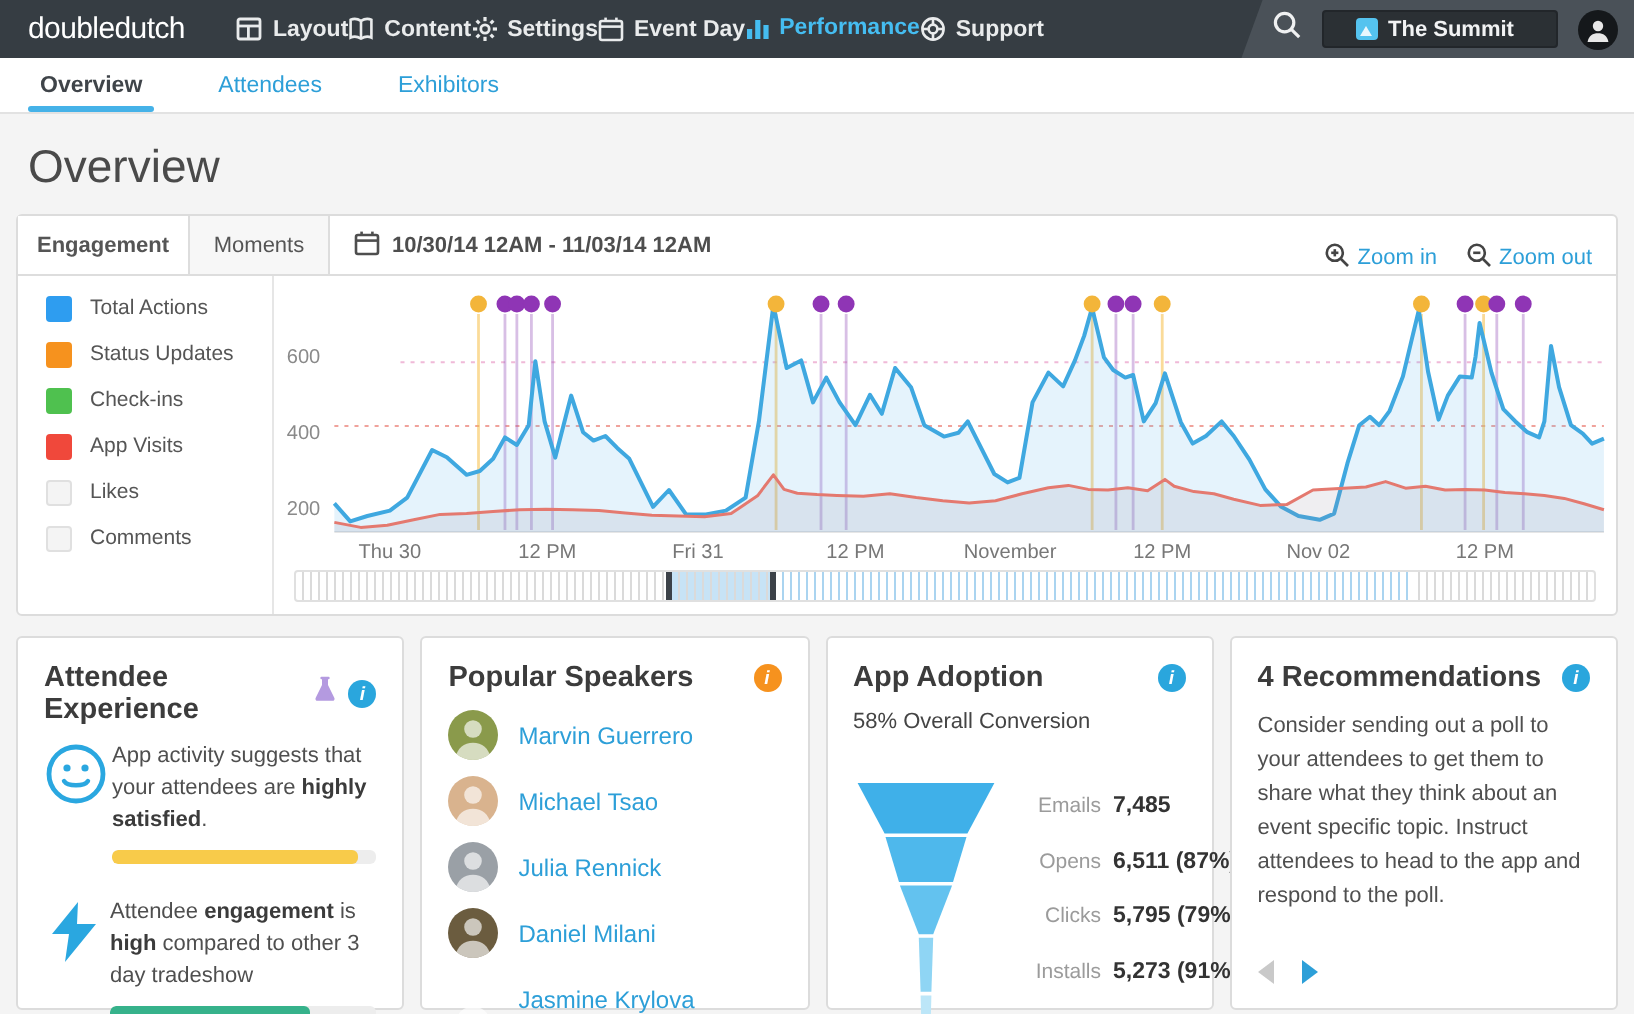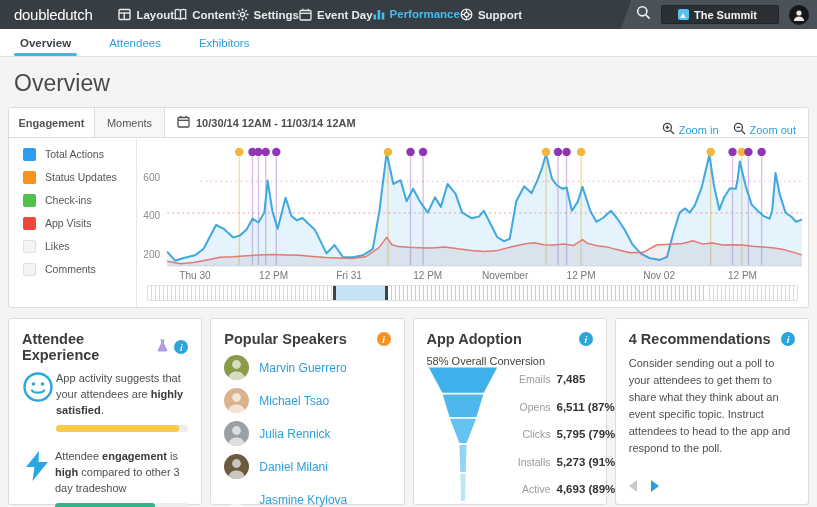--- a/index.html
+++ b/index.html
@@ -74,21 +74,21 @@
   .spk-row { display:flex; align-items:center; gap:10px; margin-bottom:8px; cursor:pointer; }
   .spk-ava { width:25px; height:25px; border-radius:50%; overflow:hidden; position:relative; flex:none; }
   .spk-ava svg { position:absolute; left:0; top:0; }
   .spk-row:nth-of-type(1) .spk-ava { background:#5a6066; }
   .spk-row:nth-of-type(2) .spk-ava { background:#8a9a4b; }
   .spk-row:nth-of-type(3) .spk-ava { background:#d9b38e; }
   .spk-row:nth-of-type(4) .spk-ava { background:#9aa0a6; }
   .spk-row:nth-of-type(5) .spk-ava { background:#6b5c3f; }
   .spk-name { font-size:12px; color:#2d9fd8; }
 
-  .adopt-sub { font-size:11px; color:#444; margin-bottom:0; }
+  .adopt-sub { font-size:11px; color:#444; margin-bottom:24px; }
   .adopt-body { display:flex; gap:10px; }
   .funnel-rows { flex:1; padding-top:6px; }
   .f-row { display:flex; align-items:baseline; gap:6px; height:27.5px; }
   .f-label { width:42px; text-align:right; font-size:10.5px; color:#9b9b9b; flex:none; }
   .f-value { font-size:11.5px; font-weight:bold; color:#333; white-space:nowrap; }
 
   .reco-body { font-size:11px; color:#4f4f4f; line-height:1.55; }
   .reco-arrows { margin-top:auto; display:flex; gap:14px; align-items:center; }
   .arr { width:0; height:0; border-top:6px solid transparent; border-bottom:6px solid transparent; cursor:pointer; }
   .arr.prev { border-right:8px solid #c9c9c9; }

